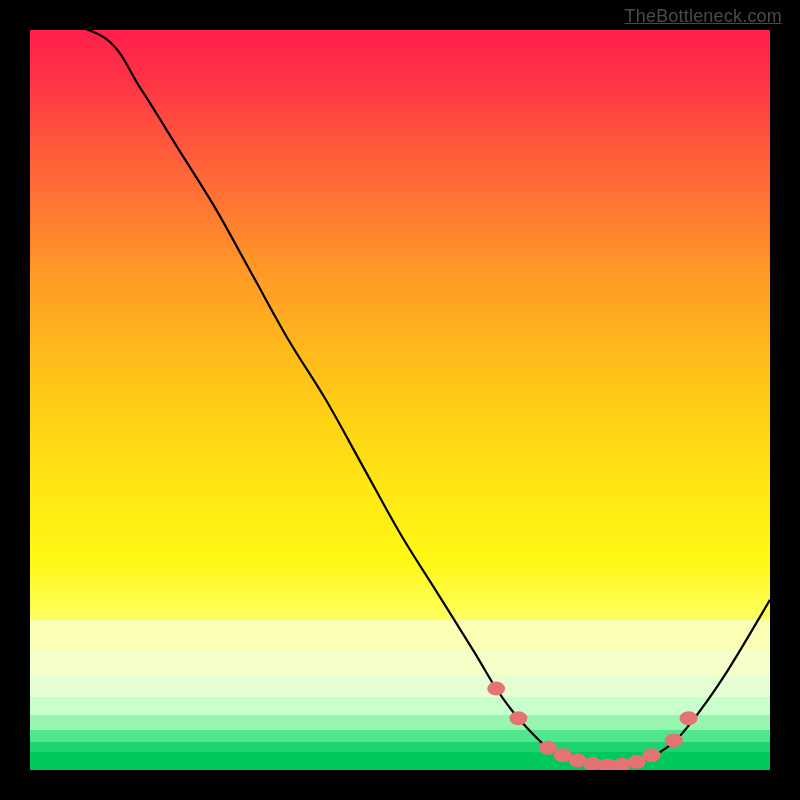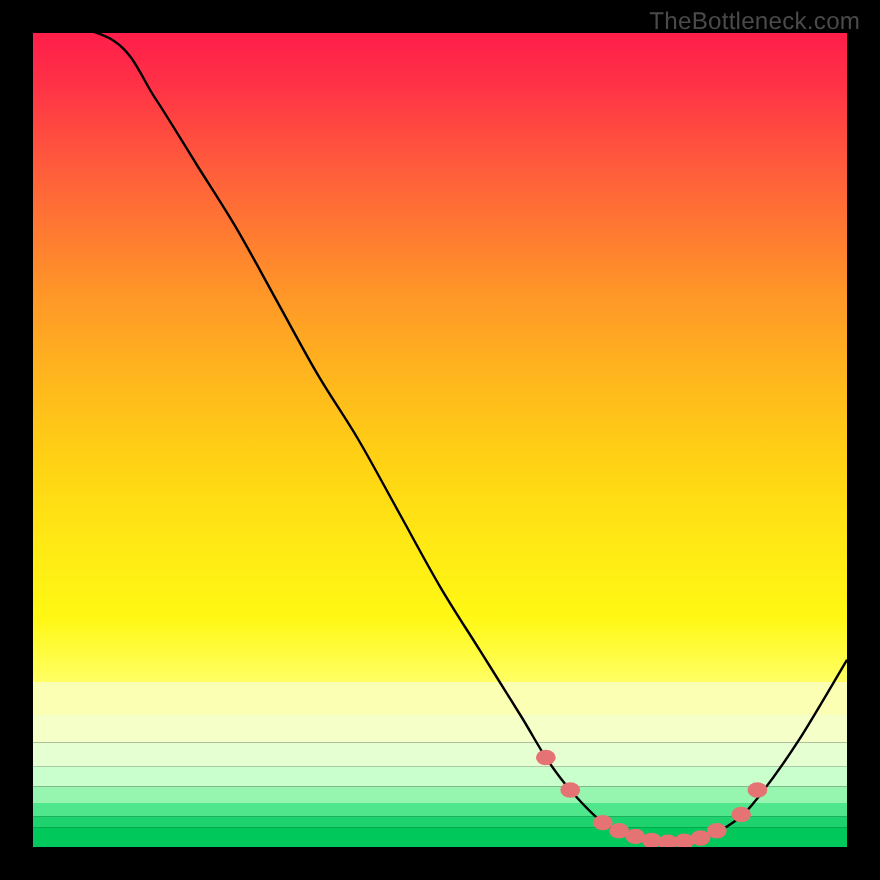--- a/index.html
+++ b/index.html
@@ -8,24 +8,25 @@
     height: 800px;
     background: #000;
     position: relative;
     font-family: Arial, sans-serif;
   }
   .watermark {
     position: absolute;
     top: 6px;
     right: 18px;
     color: #4a4a4a;
-    font-size: 22px;
+    font-size: 18px;
     font-weight: 500;
     z-index: 10;
     letter-spacing: 0.2px;
+    text-decoration: underline;
   }
   .plot-area {
     position: absolute;
     left: 30px;
     top: 30px;
     width: 740px;
     height: 740px;
     overflow: hidden;
   }
   .grad-upper {

